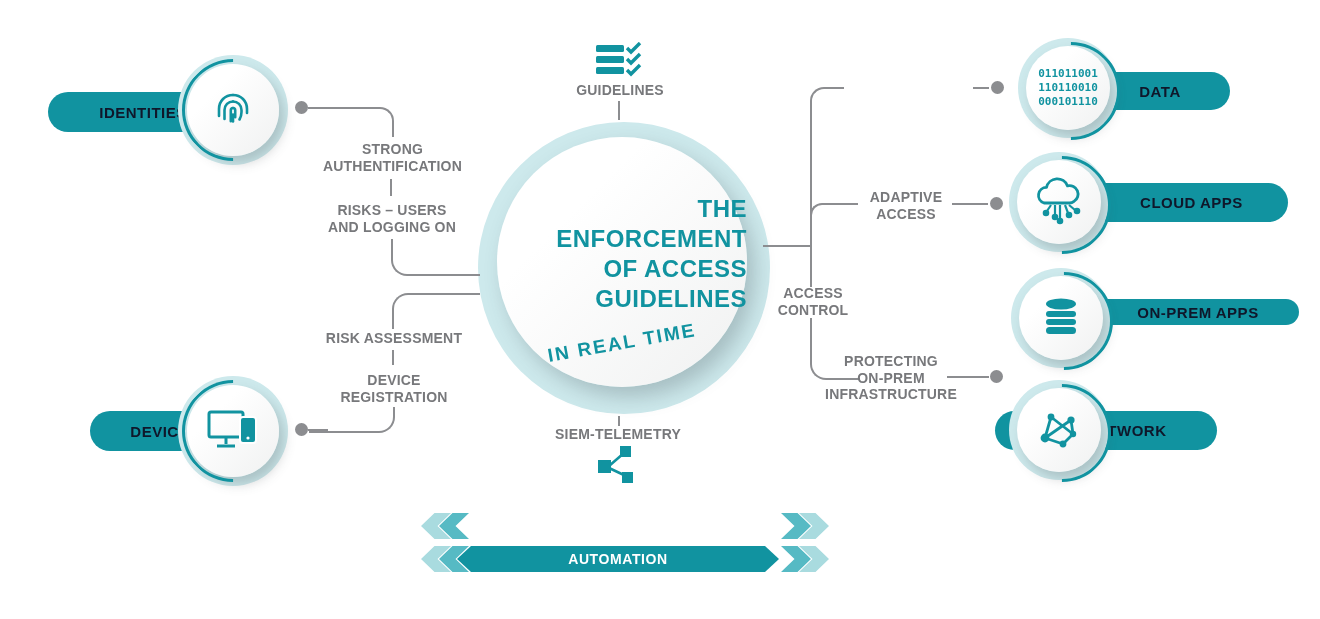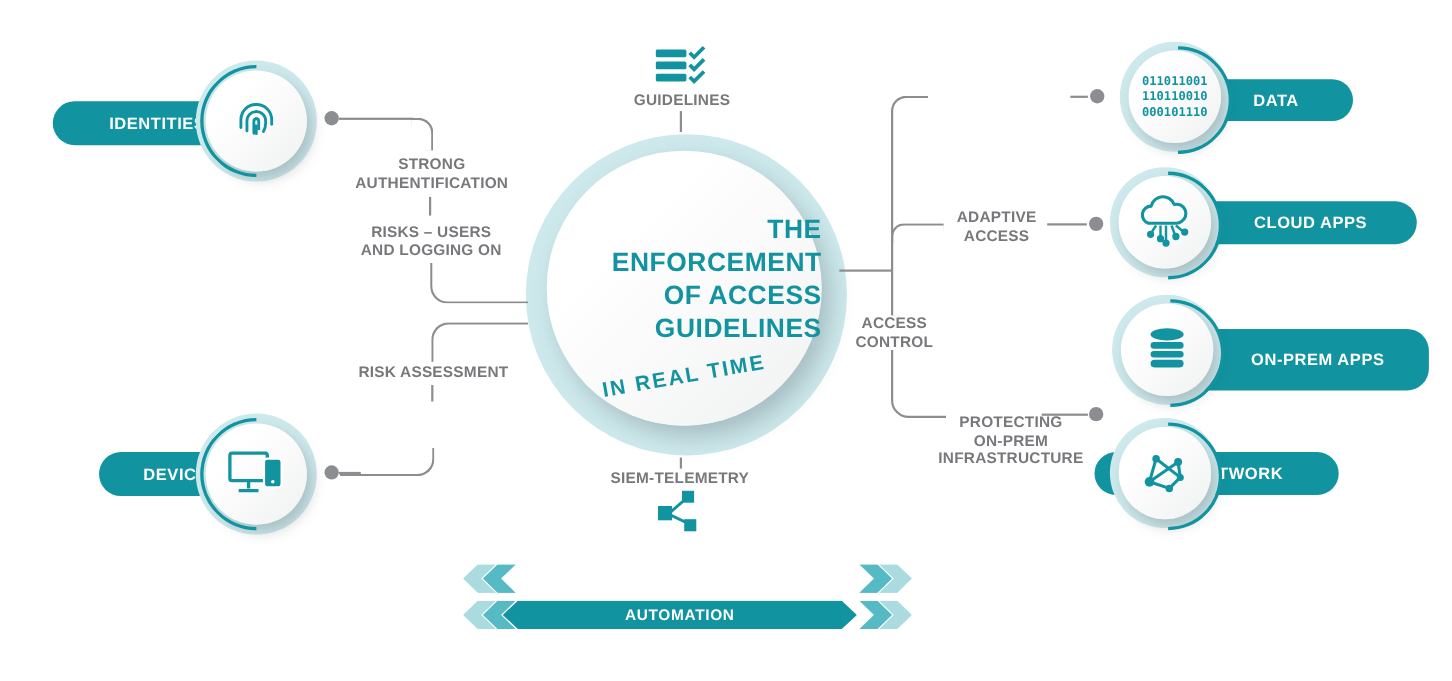--- a/index.html
+++ b/index.html
@@ -9,21 +9,21 @@
   html,body{margin:0;padding:0;background:#fff;}
   #canvas{position:relative;width:1320px;height:619px;background:#fff;overflow:hidden;
           font-family:"Liberation Sans",sans-serif;}
   .abs{position:absolute;}
   .lbl{position:absolute;font-weight:bold;font-size:14px;line-height:16.5px;color:var(--gray);
        text-align:center;white-space:pre-line;letter-spacing:.2px;}
   .hline{position:absolute;height:2px;background:var(--line);}
   .vline{position:absolute;width:2px;background:var(--line);}
   .curve{position:absolute;border:0 solid var(--line);}
   .dot{position:absolute;width:13px;height:13px;border-radius:50%;background:var(--line);}
-  .pill{position:absolute;background:var(--teal);border-radius:20px;color:#ffffff;display:flex;
+  .pill{position:absolute;background:var(--teal);border-radius:20px;color:#0f172a;display:flex;
         align-items:center;justify-content:center;font-weight:bold;font-size:15px;letter-spacing:.5px;text-align:right;}
   .ring{position:absolute;border-radius:50%;background:var(--ring);}
   .inner{position:absolute;border-radius:50%;background:linear-gradient(135deg,#ffffff 30%,#f0f1f1 100%);
          box-shadow:5px 7px 12px rgba(70,80,85,.25);display:flex;align-items:center;justify-content:center;}
   .arc{position:absolute;border:3px solid transparent;border-radius:50%;transform:rotate(45deg);}
   .arc.left{border-left-color:var(--teal);border-bottom-color:var(--teal);}
   .arc.right{border-top-color:var(--teal);border-right-color:var(--teal);}
   .icon{color:var(--teal);display:block;}
   .binary{font-family:"DejaVu Sans Mono",monospace;font-weight:bold;font-size:11px;line-height:14px;
           color:var(--teal);white-space:pre-line;text-align:left;letter-spacing:0;}
@@ -96,20 +96,22 @@
 
   <div class="lbl" style="left:310px;top:141px;width:165px;">STRONG
 AUTHENTIFICATION</div>
   <div class="vline" style="left:390px;top:179px;height:17px;"></div>
   <div class="lbl" style="left:300px;top:202px;width:184px;">RISKS – USERS
 AND LOGGING ON</div>
   <div class="curve" style="left:391px;top:239px;width:87px;height:35px;border-left-width:2px;border-bottom-width:2px;border-bottom-left-radius:16px;"></div>
   <div class="curve" style="left:392px;top:293px;width:86px;height:34px;border-top-width:2px;border-left-width:2px;border-top-left-radius:16px;"></div>
   <div class="lbl" style="left:304px;top:330px;width:180px;">RISK ASSESSMENT</div>
   <div class="vline" style="left:392px;top:350px;height:15px;"></div>
+  <div class="lbl" style="left:304px;top:372px;width:180px;">DEVICE
+REGISTRATION</div>
   <div class="curve" style="left:309px;top:407px;width:84px;height:24px;border-right-width:2px;border-bottom-width:2px;border-bottom-right-radius:16px;"></div>
 
   <div class="pill" style="left:90px;top:411px;width:150px;height:40px;padding-right:38px;">
     <span>DEVICES</span>
   </div>
   <div class="ring" style="left:178px;top:376px;width:110px;height:110px;"></div>
   <div class="inner" style="left:187px;top:385px;width:92px;height:92px;">
     <svg class="icon" width="52" height="46" viewBox="0 0 52 46">
       <rect x="2" y="4" width="34" height="25" rx="2" fill="none" stroke="currentColor" stroke-width="3"></rect>
       <path d="M19 29 v7 M10 38 h18" stroke="currentColor" stroke-width="3" fill="none"></path>
@@ -128,21 +130,21 @@
 
   <div class="curve" style="left:810px;top:203px;width:46px;height:16px;border-left-width:2px;border-top-width:2px;border-top-left-radius:12px;"></div>
   <div class="lbl" style="left:856px;top:189px;width:100px;">ADAPTIVE
 ACCESS</div>
   <div class="hline" style="left:952px;top:203px;width:36px;"></div>
   <div class="dot" style="left:990px;top:197px;"></div>
 
   <div class="lbl" style="left:773px;top:285px;width:80px;">ACCESS
 CONTROL</div>
   <div class="curve" style="left:810px;top:318px;width:48px;height:60px;border-left-width:2px;border-bottom-width:2px;border-bottom-left-radius:16px;"></div>
-  <div class="lbl" style="left:844px;top:353px;width:150px;margin-top:22px;">PROTECTING
+  <div class="lbl" style="left:816px;top:353px;width:150px;">PROTECTING
 ON-PREM
 INFRASTRUCTURE</div>
   <div class="hline" style="left:947px;top:376px;width:42px;"></div>
   <div class="dot" style="left:990px;top:370px;"></div>
 
   <div class="pill" style="left:1060px;top:72px;width:140px;height:38px;padding-left:30px;">
     <span>DATA</span>
   </div>
   <div class="ring" style="left:1018px;top:38px;width:100px;height:100px;"></div>
   <div class="inner" style="left:1026px;top:46px;width:84px;height:84px;">
@@ -168,21 +170,21 @@
           <circle cx="28" cy="44" r="2.2"></circle>
         <path d="M33 28 l3 8" fill="none"></path>
           <circle cx="37" cy="38" r="2.2"></circle>
         <path d="M37 28 l6 5" fill="none"></path>
           <circle cx="45" cy="34" r="2.2"></circle>
       </g>
     </svg>
   </div>
   <div class="arc right" style="left:1013px;top:156px;width:92px;height:92px;"></div>
 
-  <div class="pill" style="left:1057px;top:299px;width:202px;height:56px;padding-left:40px;">
+  <div class="pill" style="left:1057px;top:299px;width:202px;height:26px;padding-left:40px;">
     <span>ON-PREM APPS</span>
   </div>
   <div class="ring" style="left:1011px;top:268px;width:100px;height:100px;"></div>
   <div class="inner" style="left:1019px;top:276px;width:84px;height:84px;">
     <svg class="icon" width="34" height="42" viewBox="0 0 34 42">
       <ellipse cx="17" cy="7" rx="15" ry="5.5" fill="currentColor"></ellipse>
       <rect x="2" y="14" width="30" height="6" rx="3" fill="currentColor"></rect>
       <rect x="2" y="22" width="30" height="6" rx="3" fill="currentColor"></rect>
       <rect x="2" y="30" width="30" height="7" rx="3.5" fill="currentColor"></rect>
     </svg>

